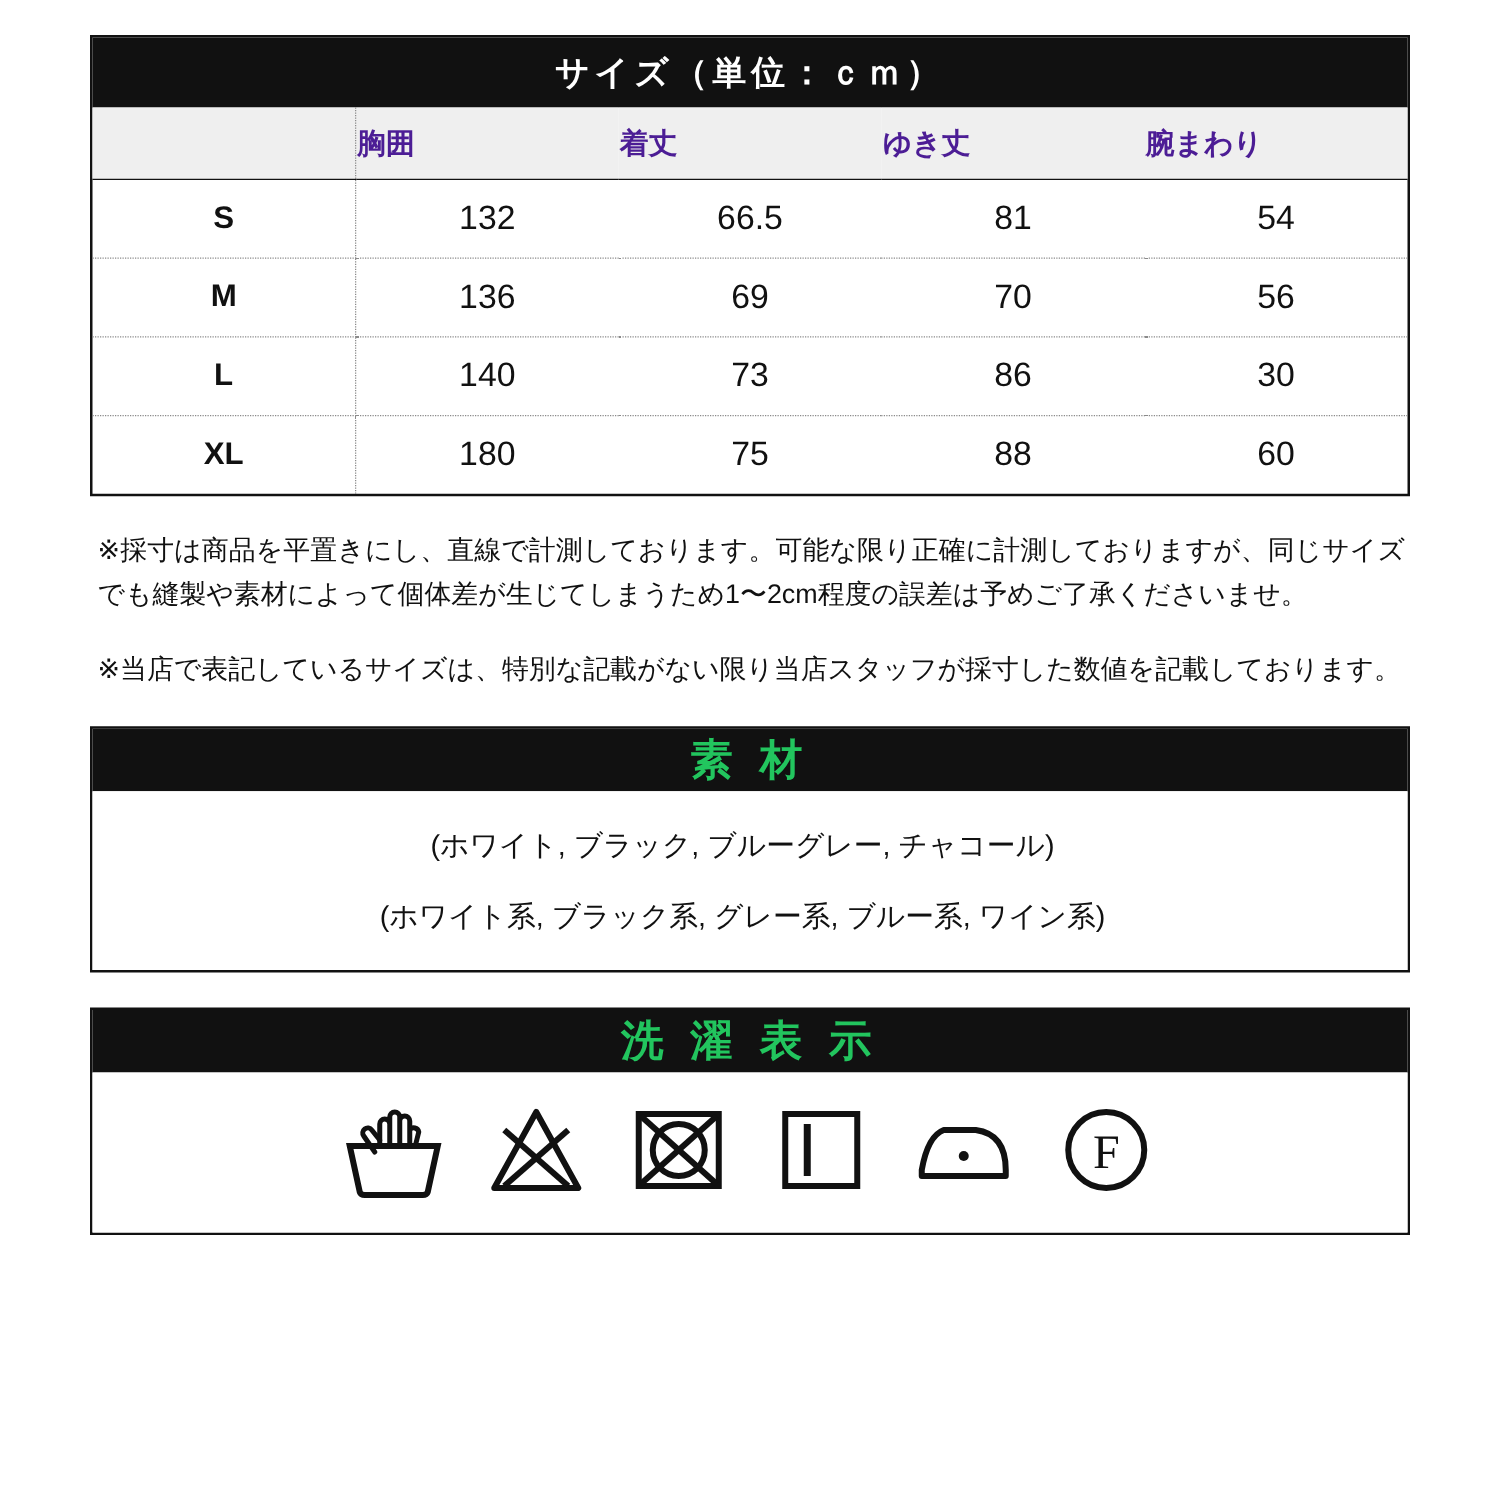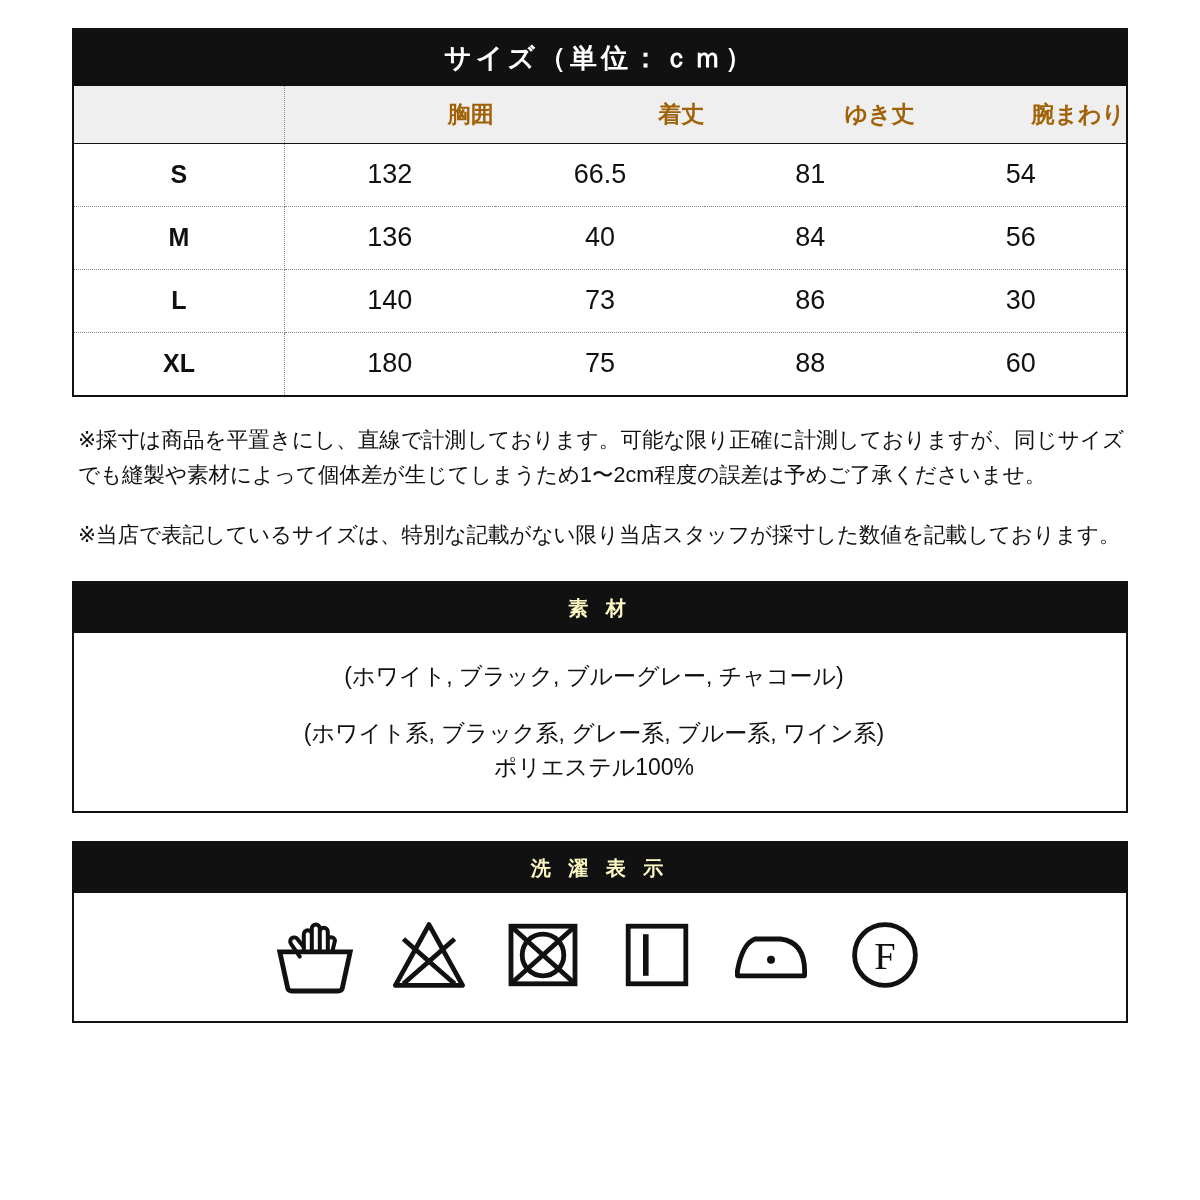--- a/index.html
+++ b/index.html
@@ -27,25 +27,25 @@
     color: #ffffff;
     font-size: 27px;
     letter-spacing: 4px;
     font-weight: 700;
     text-align: center;
     height: 56px;
     padding: 0;
   }
   .size-table th.col-head {
     background: #efefef;
-    color: #a16207;
+    color: #4c1d95;
     font-size: 23px;
     font-weight: 700;
     height: 57px;
-    text-align: right;
+    text-align: left;
     border-bottom: 1px solid #111111;
   }
   .size-table th.col-head.first {
     background: #efefef;
   }
   .size-table td {
     height: 63px;
     text-align: center;
     font-size: 27px;
     border-bottom: 1px dotted #8a8a8a;
@@ -77,23 +77,23 @@
   .note-p:last-child { margin-bottom: 0; }
 
   
   .panel {
     width: 1056px;
     border: 2px solid #111111;
     margin-top: 28px;
   }
   .panel-head {
     background: #111111;
-    color: #fef9c3;
-    text-align: center;
-    font-size: 20px;
+    color: #22c55e;
+    text-align: center;
+    font-size: 34px;
     font-weight: 700;
     letter-spacing: 6px;
     height: 50px;
     line-height: 50px;
   }
   .panel-body {
     background: #ffffff;
     padding: 26px 20px 26px 8px;
     text-align: center;
   }
@@ -136,22 +136,22 @@
         <tr>
           <td class="size-label">S</td>
           <td>132</td>
           <td>66.5</td>
           <td>81</td>
           <td>54</td>
         </tr>
         <tr>
           <td class="size-label">M</td>
           <td>136</td>
-          <td>40</td>
-          <td>84</td>
+          <td>69</td>
+          <td>70</td>
           <td>56</td>
         </tr>
         <tr>
           <td class="size-label">L</td>
           <td>140</td>
           <td>73</td>
           <td>86</td>
           <td>30</td>
         </tr>
         <tr class="last">
@@ -169,21 +169,20 @@
     <p class="note-p">※採寸は商品を平置きにし、直線で計測しております。可能な限り正確に計測しておりますが、同じサイズでも縫製や素材によって個体差が生じてしまうため1〜2cm程度の誤差は予めご了承くださいませ。</p>
     <p class="note-p">※当店で表記しているサイズは、特別な記載がない限り当店スタッフが採寸した数値を記載しております。</p>
   </div>
 
   <div class="panel">
     <div class="panel-head">素 材</div>
     <div class="panel-body">
       <div class="mat-line">(ホワイト, ブラック, ブルーグレー, チャコール)</div>
       <div class="mat-gap"></div>
       <div class="mat-line">(ホワイト系, ブラック系, グレー系, ブルー系, ワイン系)</div>
-      <div class="mat-line">ポリエステル100%</div>
     </div>
   </div>
 
   <div class="panel">
     <div class="panel-head">洗 濯 表 示</div>
     <div class="panel-body wash-body">
 
       <svg class="wash-icon" viewBox="0 0 100 100">
         <path d="M6,46 L94,46 L84,92 Q83,95 79,95 L21,95 Q17,95 16,92 Z" fill="none" stroke="#111" stroke-width="6"></path>
         <path d="M36,44 L36,24 a5,5 0 0 1 10,0 L46,42 M46,44 L46,17 a5,5 0 0 1 10,0 L56,42 M56,44 L56,21 a5,5 0 0 1 10,0 L66,42 M66,44 L66,30 a5,5 0 0 1 9,2 L72,44" fill="none" stroke="#111" stroke-width="5" stroke-linecap="round" stroke-linejoin="round"></path>

